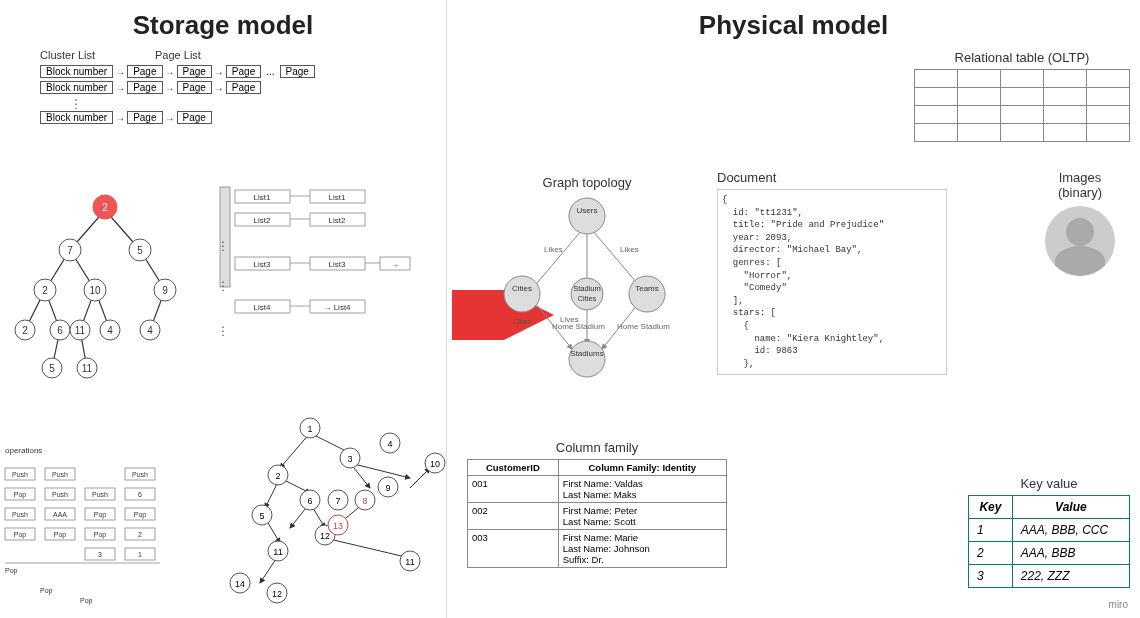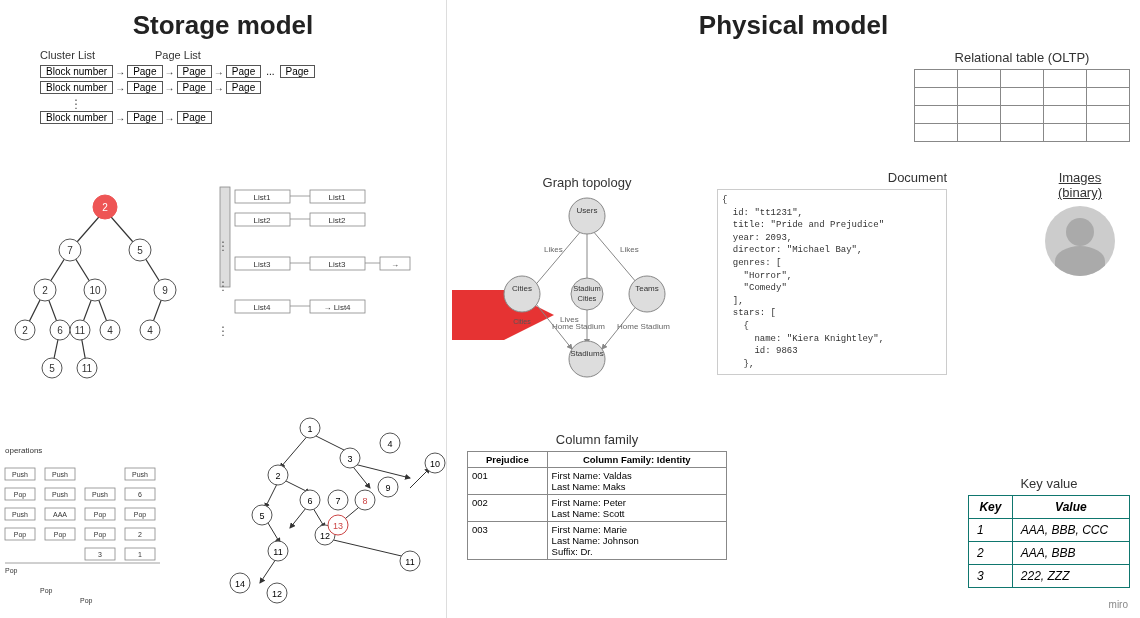--- a/index.html
+++ b/index.html
@@ -121,21 +121,21 @@
     .document-section {
       position: absolute;
       top: 170px;
       left: 270px;
       width: 230px;
     }
 
     .document-title {
       font-size: 13px;
       color: #333;
-      text-align: right;
+      text-align: left;
       margin-bottom: 4px;
     }
 
     .document-content {
       font-size: 9px;
       font-family: 'Courier New', monospace;
       color: #333;
       border: 1px solid #ccc;
       padding: 4px;
       background: #fff;
@@ -150,21 +150,20 @@
       right: 10px;
       width: 100px;
       text-align: center;
     }
 
     .images-title {
       font-size: 13px;
       color: #333;
       margin-bottom: 6px;
       text-align: center;
-      text-decoration: underline;
     }
 
     .avatar-circle {
       width: 70px;
       height: 70px;
       border-radius: 50%;
       background: #ccc;
       margin: 0 auto;
       position: relative;
       overflow: hidden;
@@ -188,21 +187,21 @@
       background: #aaa;
       position: absolute;
       bottom: 0;
       left: 50%;
       transform: translateX(-50%);
     }
 
     
     .column-family-section {
       position: absolute;
-      bottom: 58px;
+      bottom: 50px;
       left: 20px;
       width: 260px;
     }
 
     .cf-title {
       font-size: 13px;
       color: #333;
       text-align: center;
       margin-bottom: 4px;
     }
@@ -614,21 +613,21 @@
         <div class="avatar-head"></div>
         <div class="avatar-body"></div>
       </div>
     </div>
 
     <div class="column-family-section">
       <div class="cf-title">Column family</div>
       <table class="cf-table">
         <thead>
           <tr>
-            <th>Prejudice</th>
+            <th>CustomerID</th>
             <th>Column Family: Identity</th>
           </tr>
         </thead>
         <tbody>
           <tr>
             <td>001</td>
             <td>First Name: Valdas<br>Last Name: Maks</td>
           </tr>
           <tr>
             <td>002</td>

